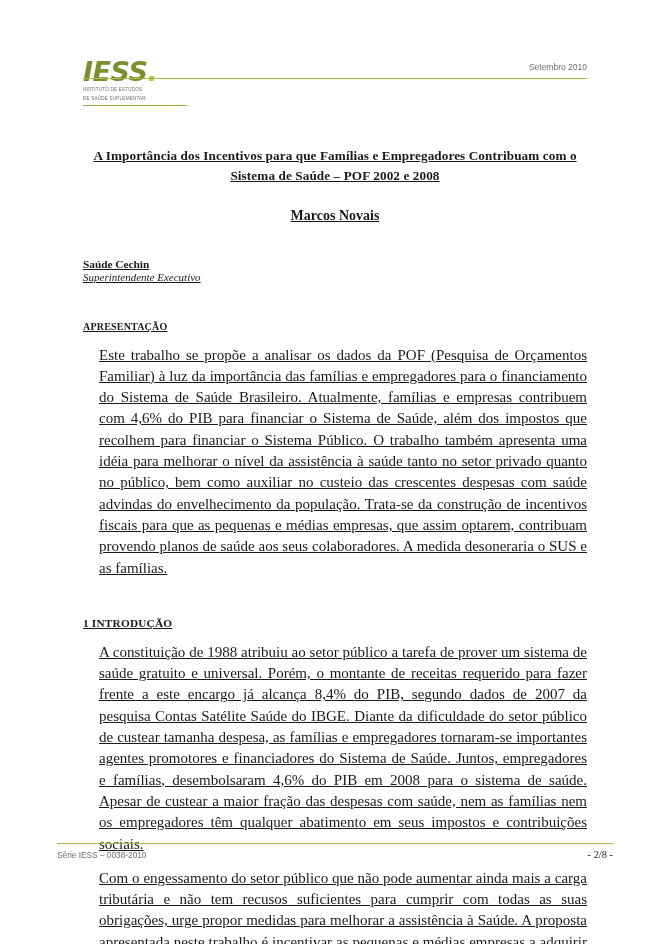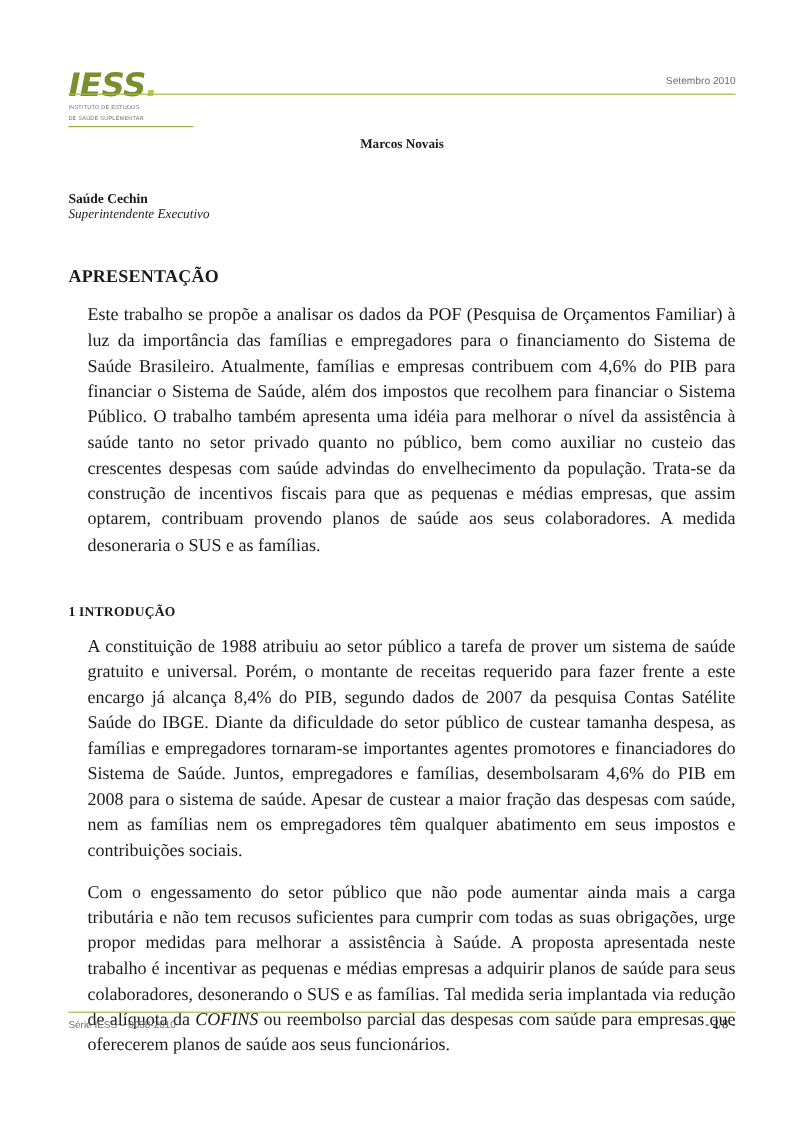--- a/index.html
+++ b/index.html
@@ -13,21 +13,22 @@
     font-family: "Liberation Serif", serif;
     color: #1a1a1a;
     position: relative;
     overflow: hidden;
   }
   .page {
     position: relative;
     width: 670px;
     height: 944px;
     box-sizing: border-box;
-    padding: 0 57px;
+    padding: 0 83px;
+    text-decoration: underline;
   }
 
   
   .header {
     position: relative;
     height: 92px;
     padding-top: 55px;
     box-sizing: border-box;
   }
   .logo-block {
@@ -87,21 +88,21 @@
     text-align: center;
     font-weight: bold;
     font-size: 13.2px;
     line-height: 1.5;
     letter-spacing: 0.1px;
   }
   .author {
     margin-top: 22px;
     text-align: center;
     font-weight: bold;
-    font-size: 11px;
+    font-size: 14px;
   }
 
   .executive {
     margin-top: 34px;
   }
   .exec-name {
     font-weight: bold;
     font-size: 11.3px;
   }
   .exec-role {
@@ -112,21 +113,21 @@
 
   
   .section-heading {
     font-weight: bold;
     font-size: 11.3px;
     margin-top: 38px;
     letter-spacing: 0.2px;
   }
   .section-heading.smallcaps {
     font-variant: small-caps;
-    font-size: 15px;
+    font-size: 10px;
   }
   p.body {
     margin: 13px 0 0 16px;
     font-size: 15px;
     line-height: 1.42;
     text-align: justify;
     text-justify: inter-word;
   }
   .ital {
     font-style: italic;
@@ -169,20 +170,21 @@
     <div class="logo-block">
       <div class="logo-word"><span>IESS</span><span class="dot">.</span></div>
       <div class="logo-sub">INSTITUTO DE ESTUDOS</div>
       <div class="logo-sub">DE SAÚDE SUPLEMENTAR</div>
       <div class="logo-rule"></div>
     </div>
     <div class="header-date">Setembro 2010</div>
     <div class="header-rule"></div>
   </div>
 
+  <div class="title">A Importância dos Incentivos para que Famílias e Empregadores Contribuam com o Sistema de Saúde – POF 2002 e 2008</div>
   <div class="author">Marcos Novais</div>
 
   <div class="executive">
     <div class="exec-name">Saúde Cechin</div>
     <div class="exec-role">Superintendente Executivo</div>
   </div>
 
   <div class="section-heading smallcaps">APRESENTAÇÃO</div>
   <p class="body">Este trabalho se propõe a analisar os dados da POF (Pesquisa de Orçamentos Familiar) à luz da importância das famílias e empregadores para o financiamento do Sistema de Saúde Brasileiro. Atualmente, famílias e empresas contribuem com 4,6% do PIB para financiar o Sistema de Saúde, além dos impostos que recolhem para financiar o Sistema Público. O trabalho também apresenta uma idéia para melhorar o nível da assistência à saúde tanto no setor privado quanto no público, bem como auxiliar no custeio das crescentes despesas com saúde advindas do envelhecimento da população. Trata-se da construção de incentivos fiscais para que as pequenas e médias empresas, que assim optarem, contribuam provendo planos de saúde aos seus colaboradores. A medida desoneraria o SUS e as famílias.</p>
 

